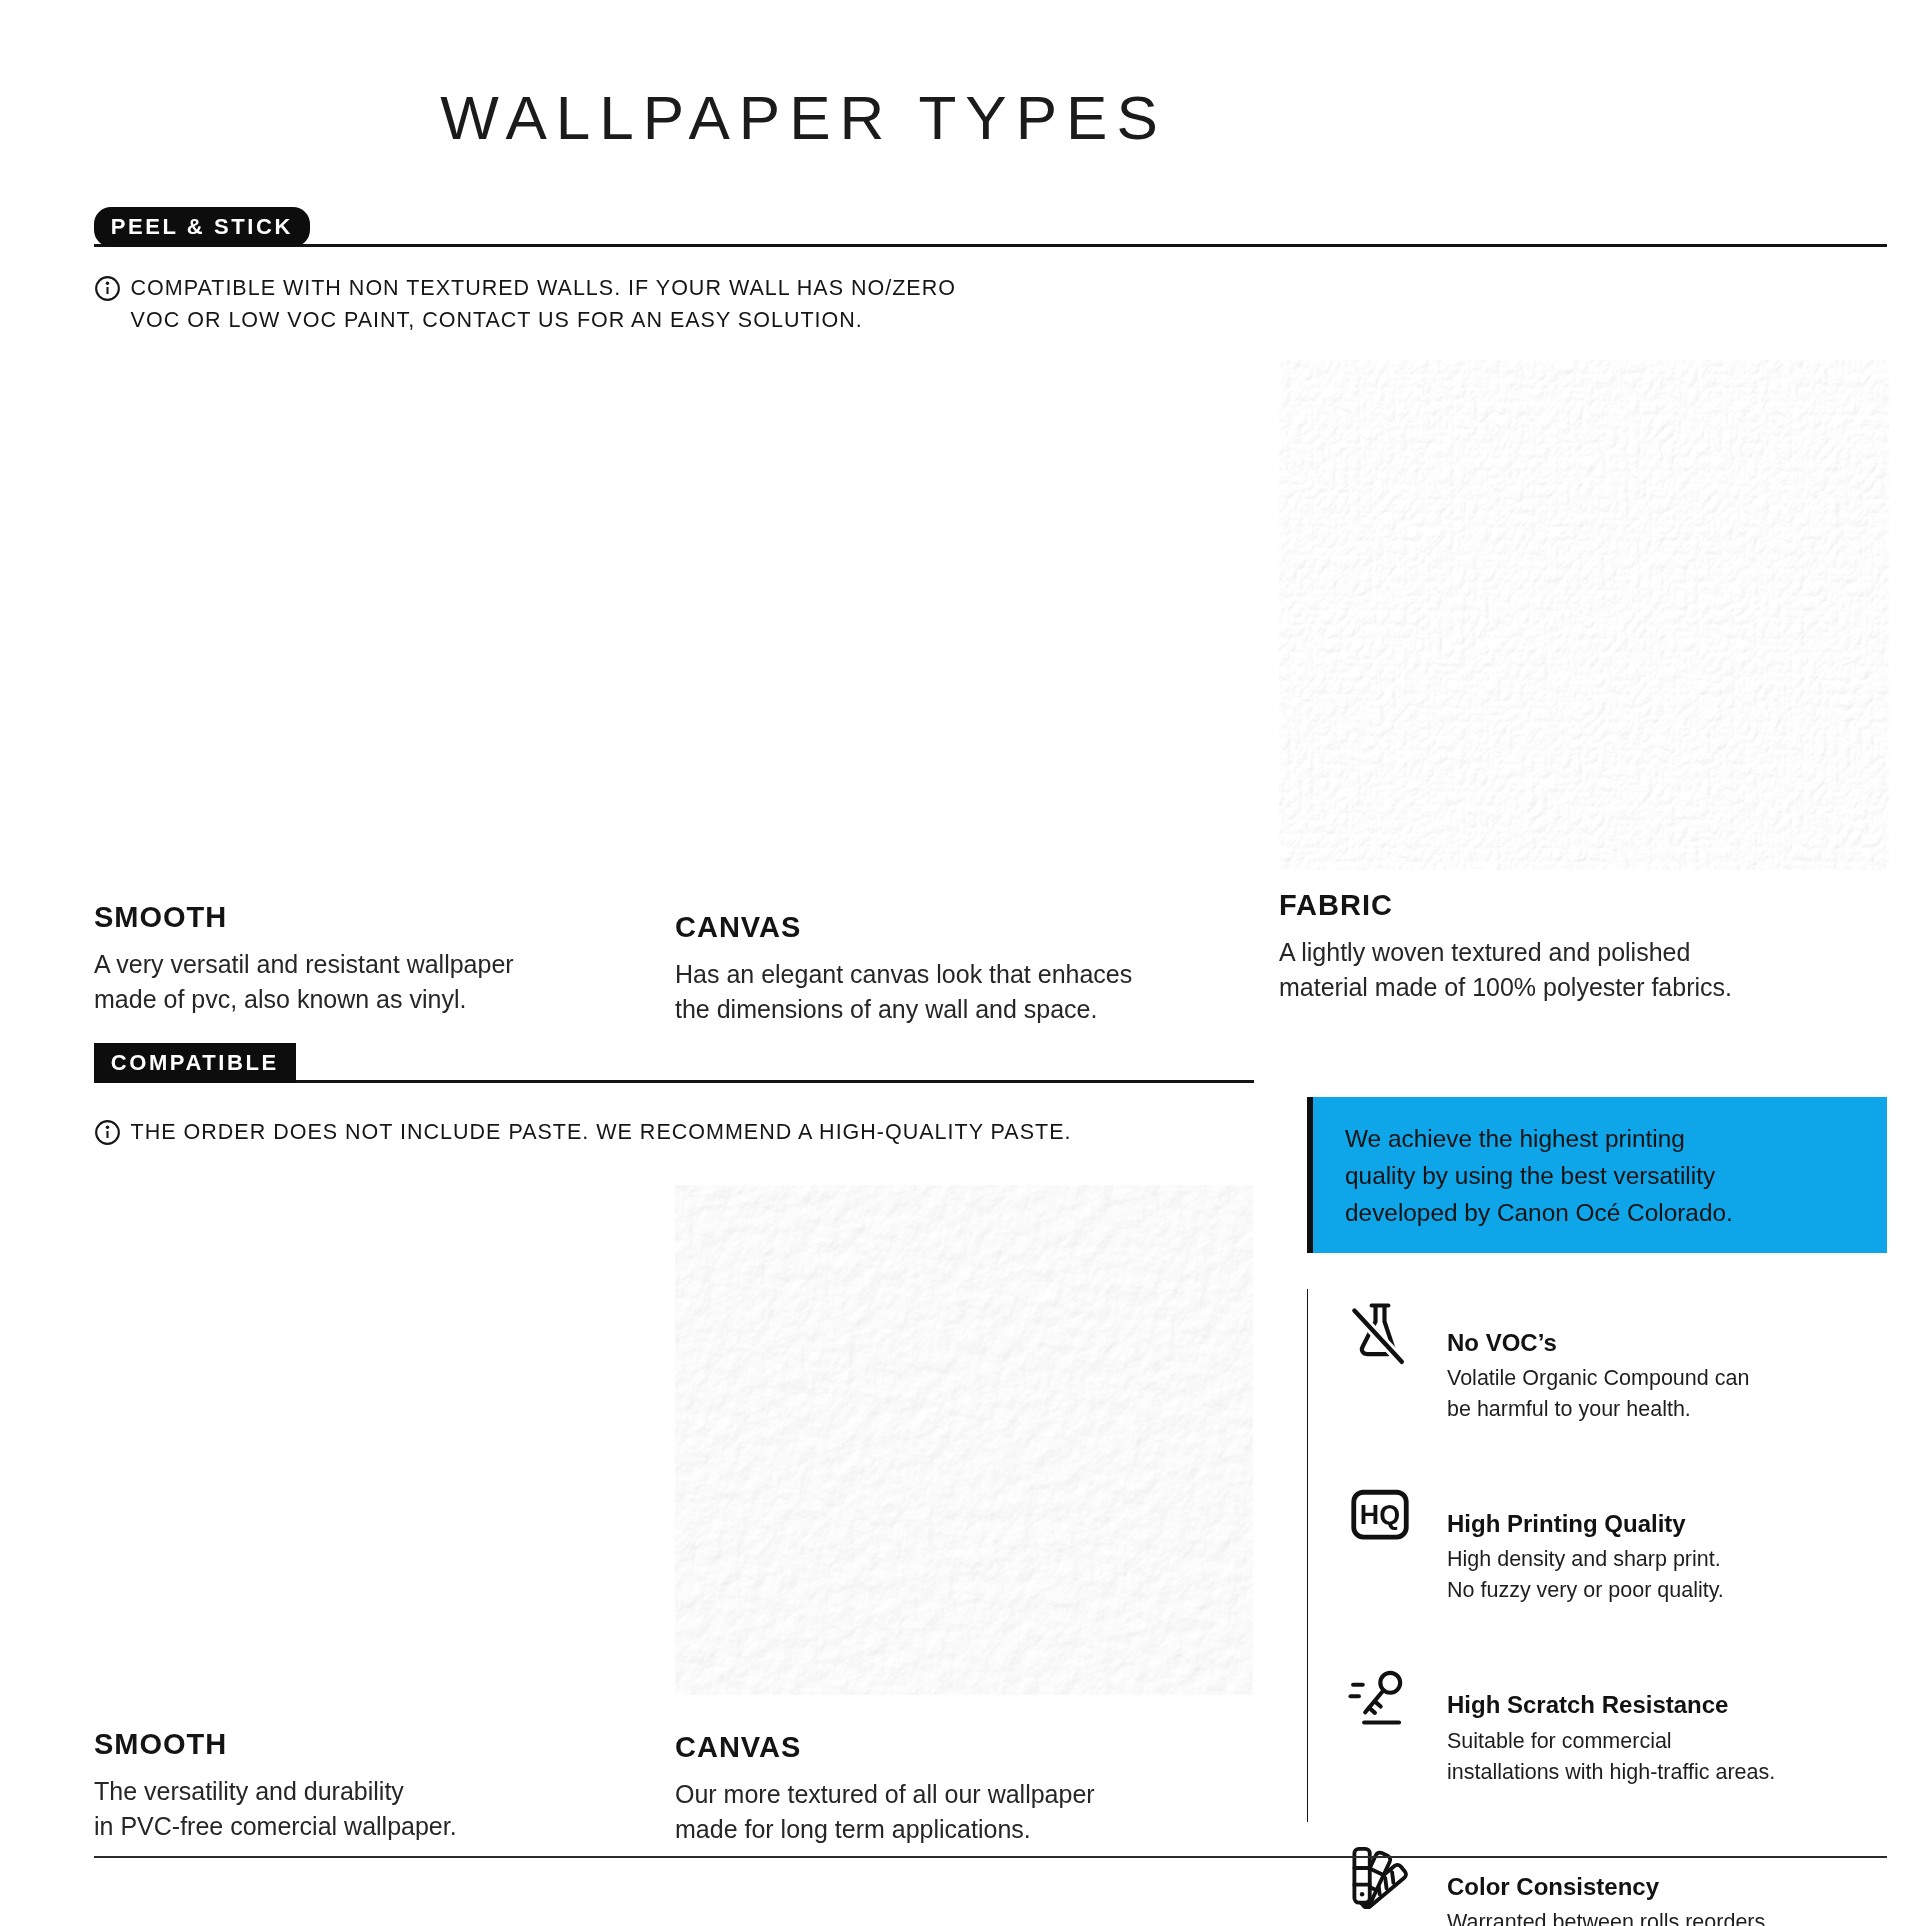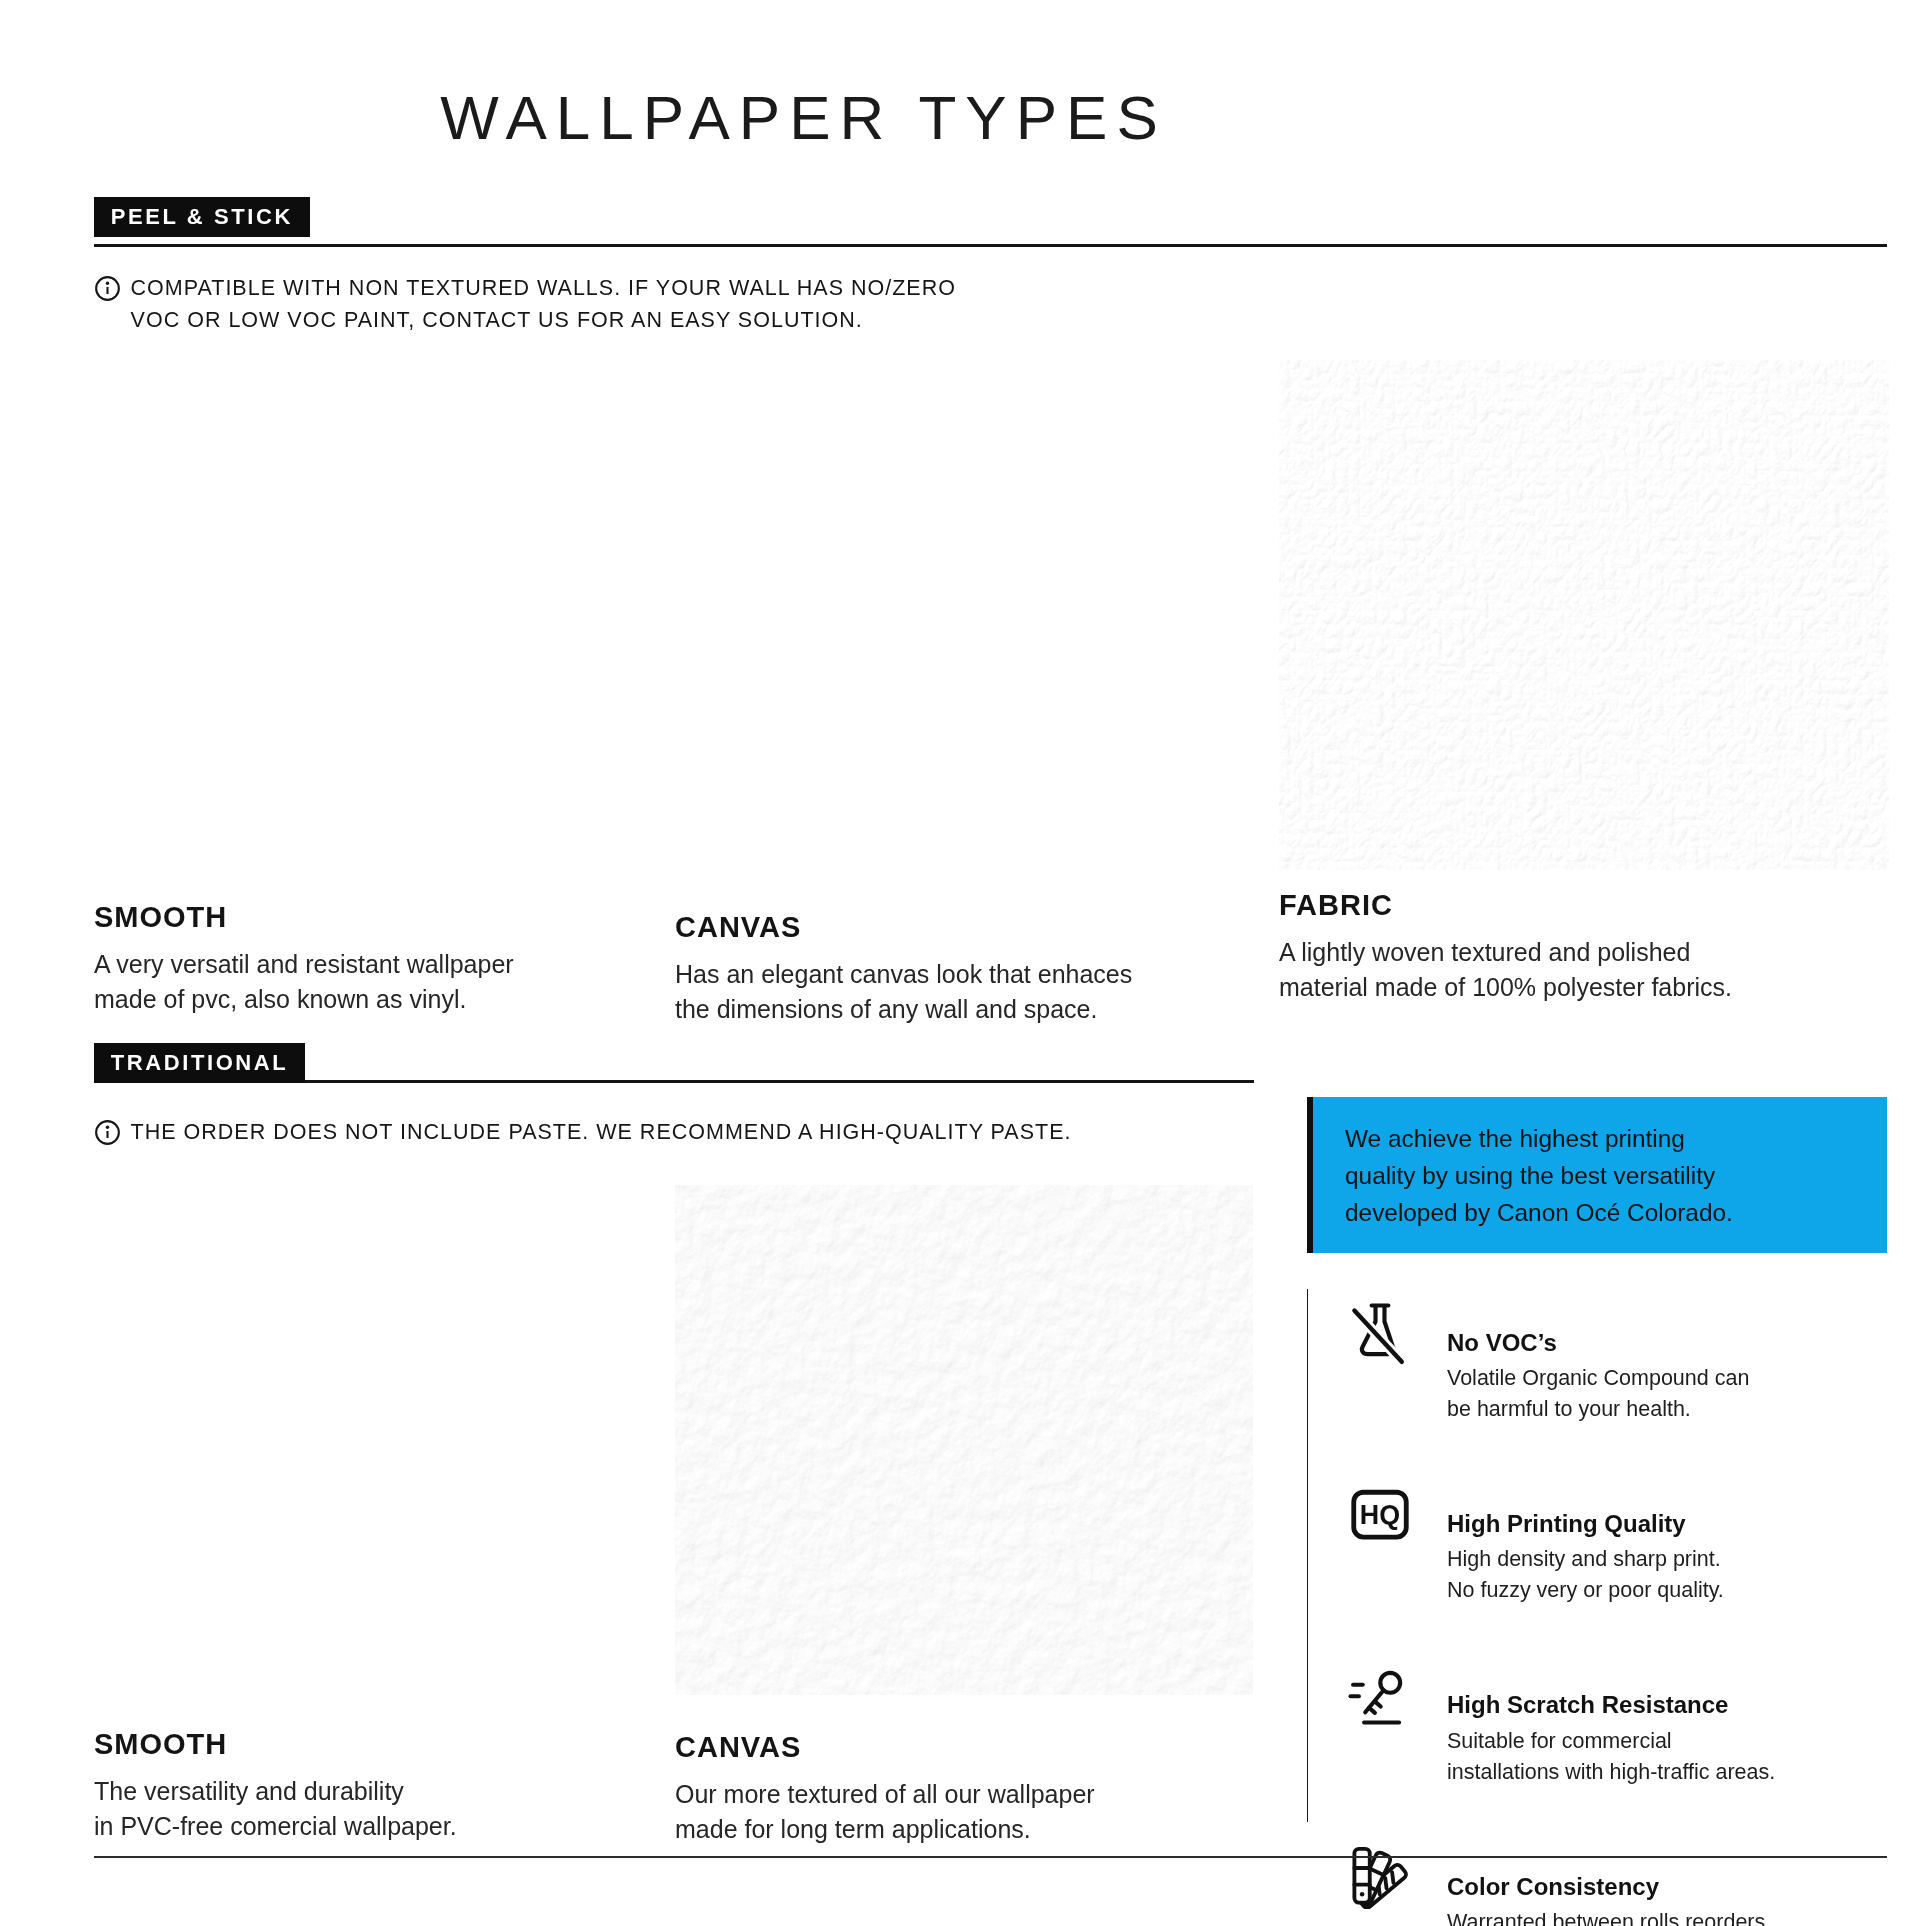--- a/index.html
+++ b/index.html
@@ -14,21 +14,21 @@
     left:94px;top:82px;width:1419px;text-align:center;
     font-size:62px;font-weight:500;letter-spacing:9px;color:#1b1b1b;white-space:nowrap;
   }
 
   
   .tab{
     background:#0d0d0d;color:#ffffff;font-size:22px;font-weight:700;letter-spacing:2.6px;
     height:40px;line-height:40px;padding:0 16.7px;display:inline-block;white-space:nowrap;
   }
   .rule{background:#141414;height:2.6px;}
-  #ps-tab{left:94px;top:197px;}
+  #ps-tab{left:94px;top:207px;border-radius:17px;}
   #ps-rule{left:94px;top:244px;width:1793px;}
   #tr-tab{left:94px;top:1043px;}
   #tr-rule{left:94px;top:1080px;width:1160px;}
 
   
   .note{display:flex;align-items:flex-start;font-size:21.5px;letter-spacing:1px;line-height:32px;color:#161616;}
   .note .ic{flex:none;margin-top:3.2px;margin-right:9.6px;}
   #ps-note{left:94px;top:272px;}
   #tr-note{left:94px;top:1116px;}
 
@@ -158,21 +158,21 @@
     </div>
     <div class="cap-h mt30">FABRIC</div>
     <div class="cap-d">
       <span>A lightly woven textured and polished</span><br>
       <span>material made of 100% polyester fabrics.</span>
     </div>
   </div>
 </div>
 
 <div class="abs rule" id="tr-rule"></div>
-<div class="abs tab" id="tr-tab">TRADITIONAL</div>
+<div class="abs tab" id="tr-tab">COMPATIBLE</div>
 
 <div class="abs note" id="tr-note">
   <span class="ic">
     <svg width="27" height="27" viewBox="0 0 44 44" fill="none" stroke="#161616">
       <circle cx="22" cy="22" r="18.5" stroke-width="3.4"></circle>
       <circle cx="22" cy="13.5" r="2.8" fill="#161616" stroke="none"></circle>
       <path d="M22 19.5 V31" stroke-width="3.4"></path>
     </svg>
   </span>
   <span>

